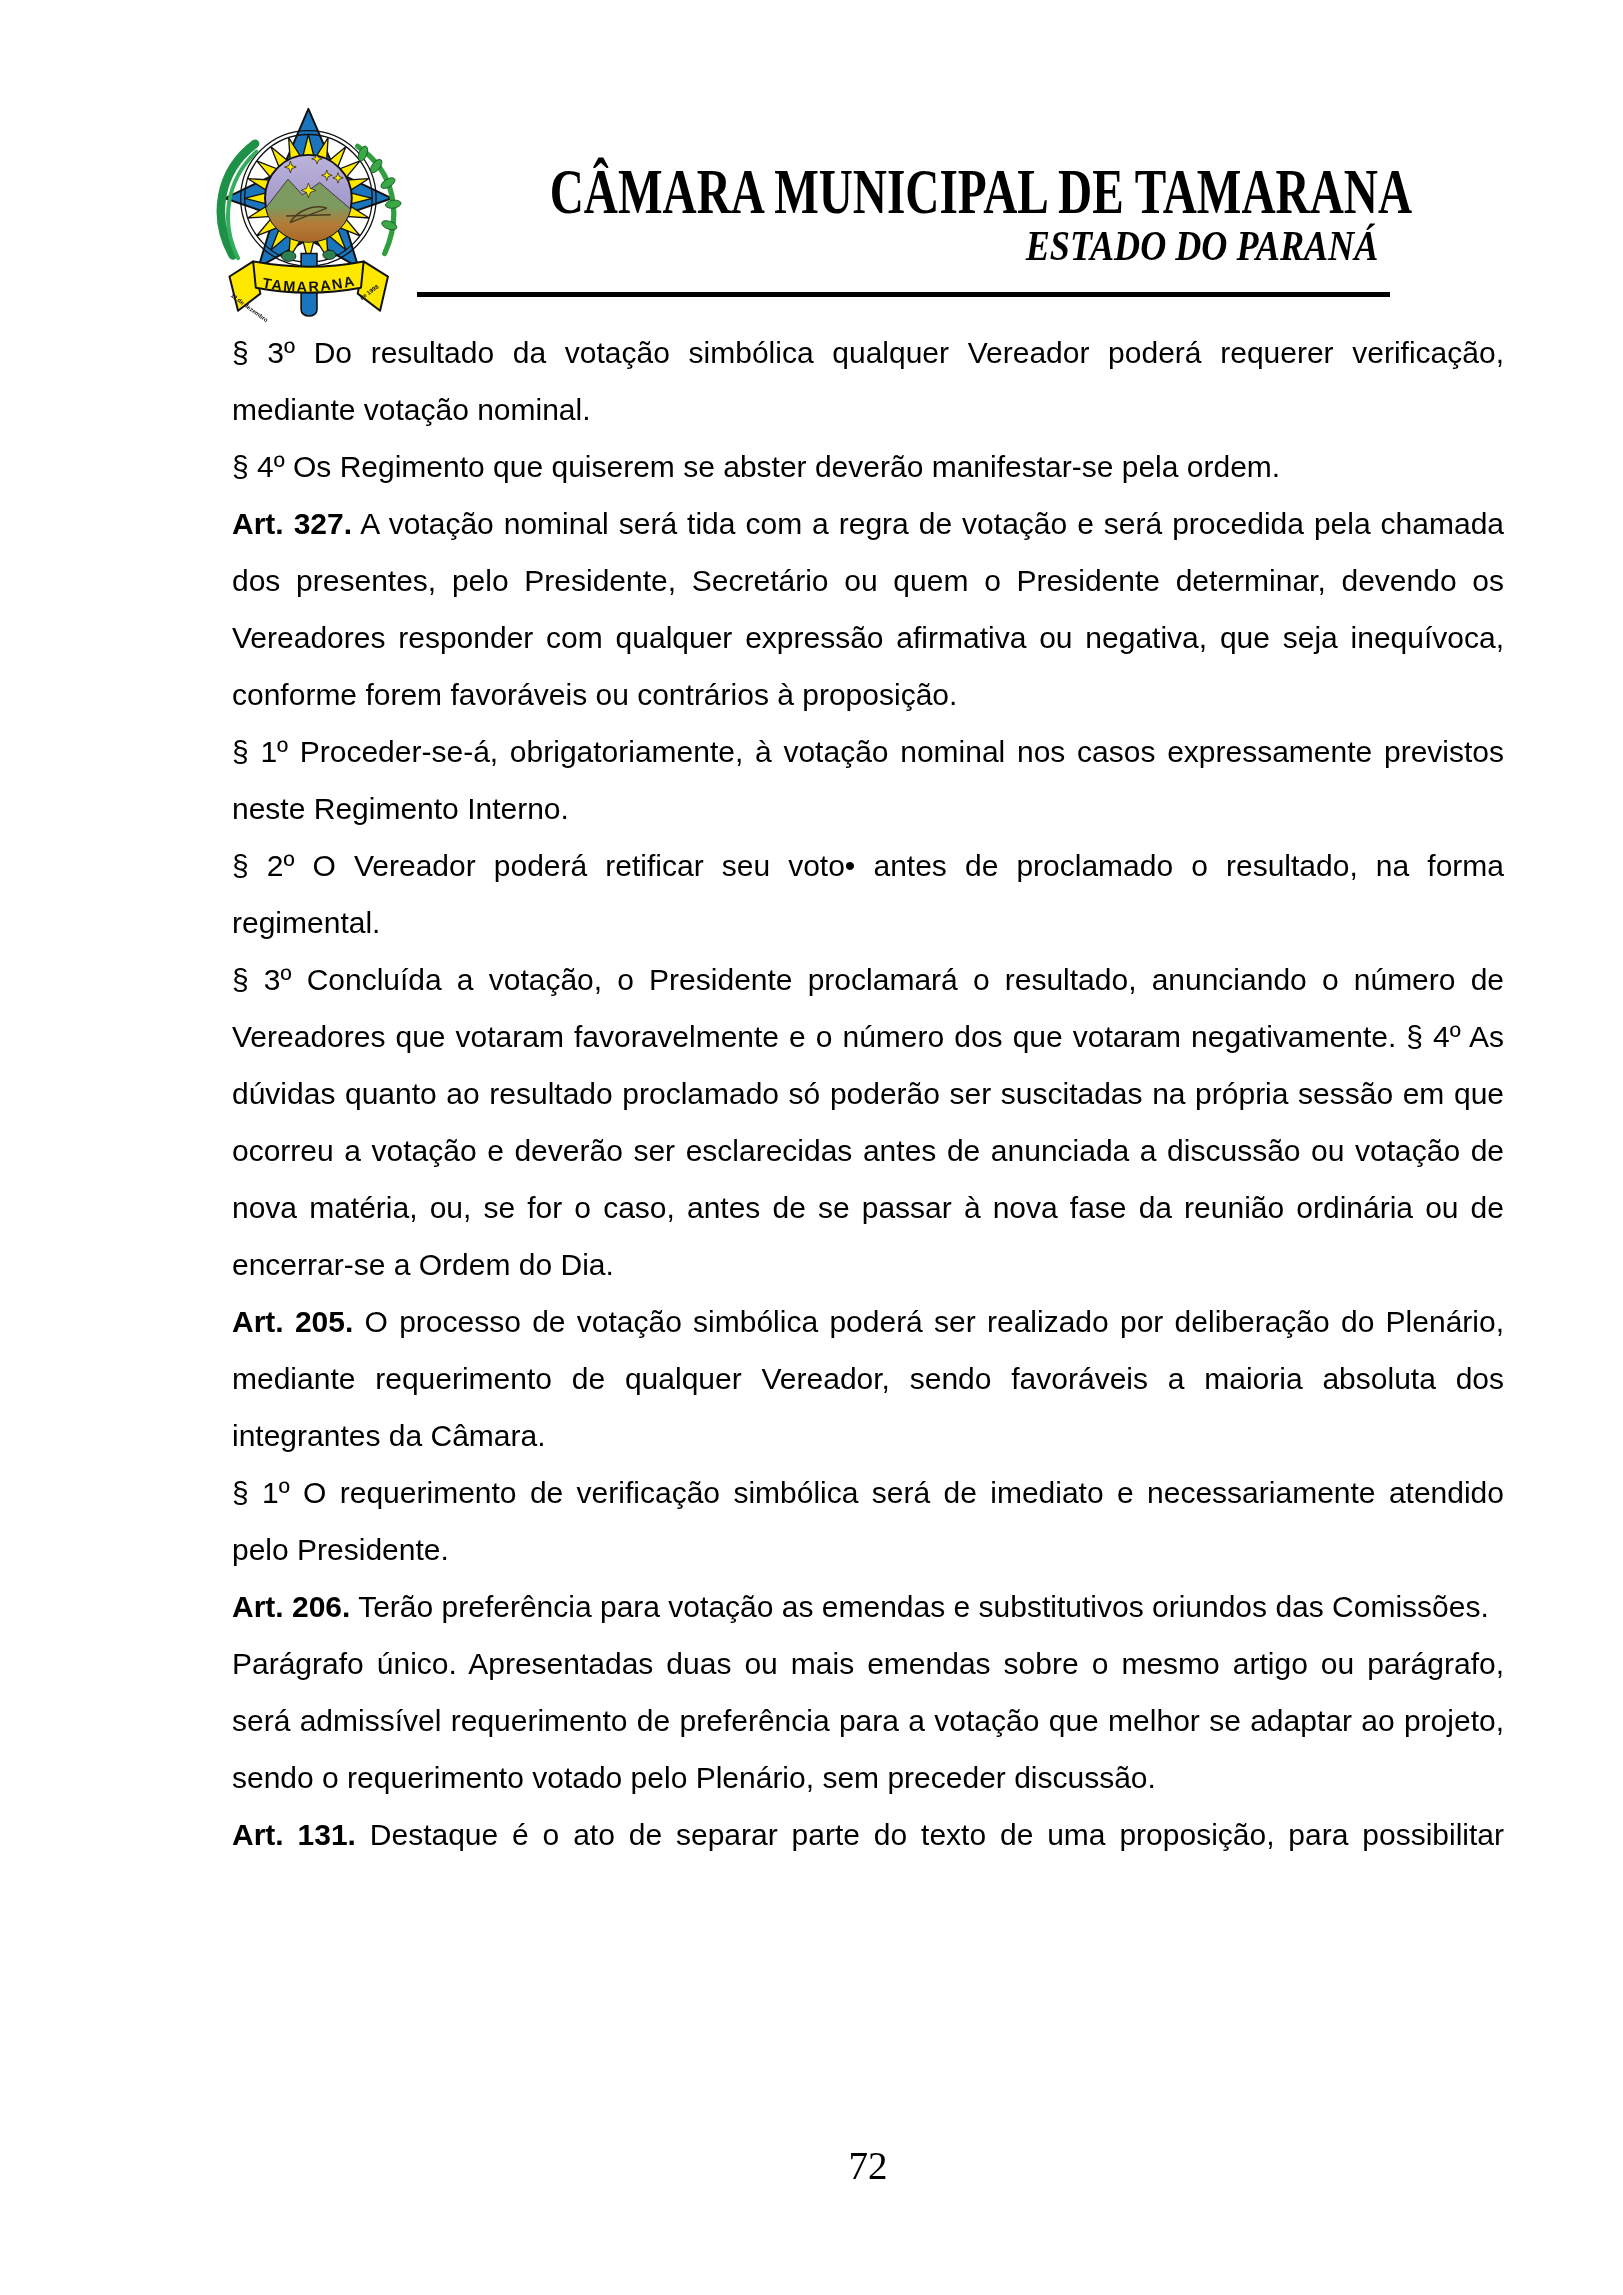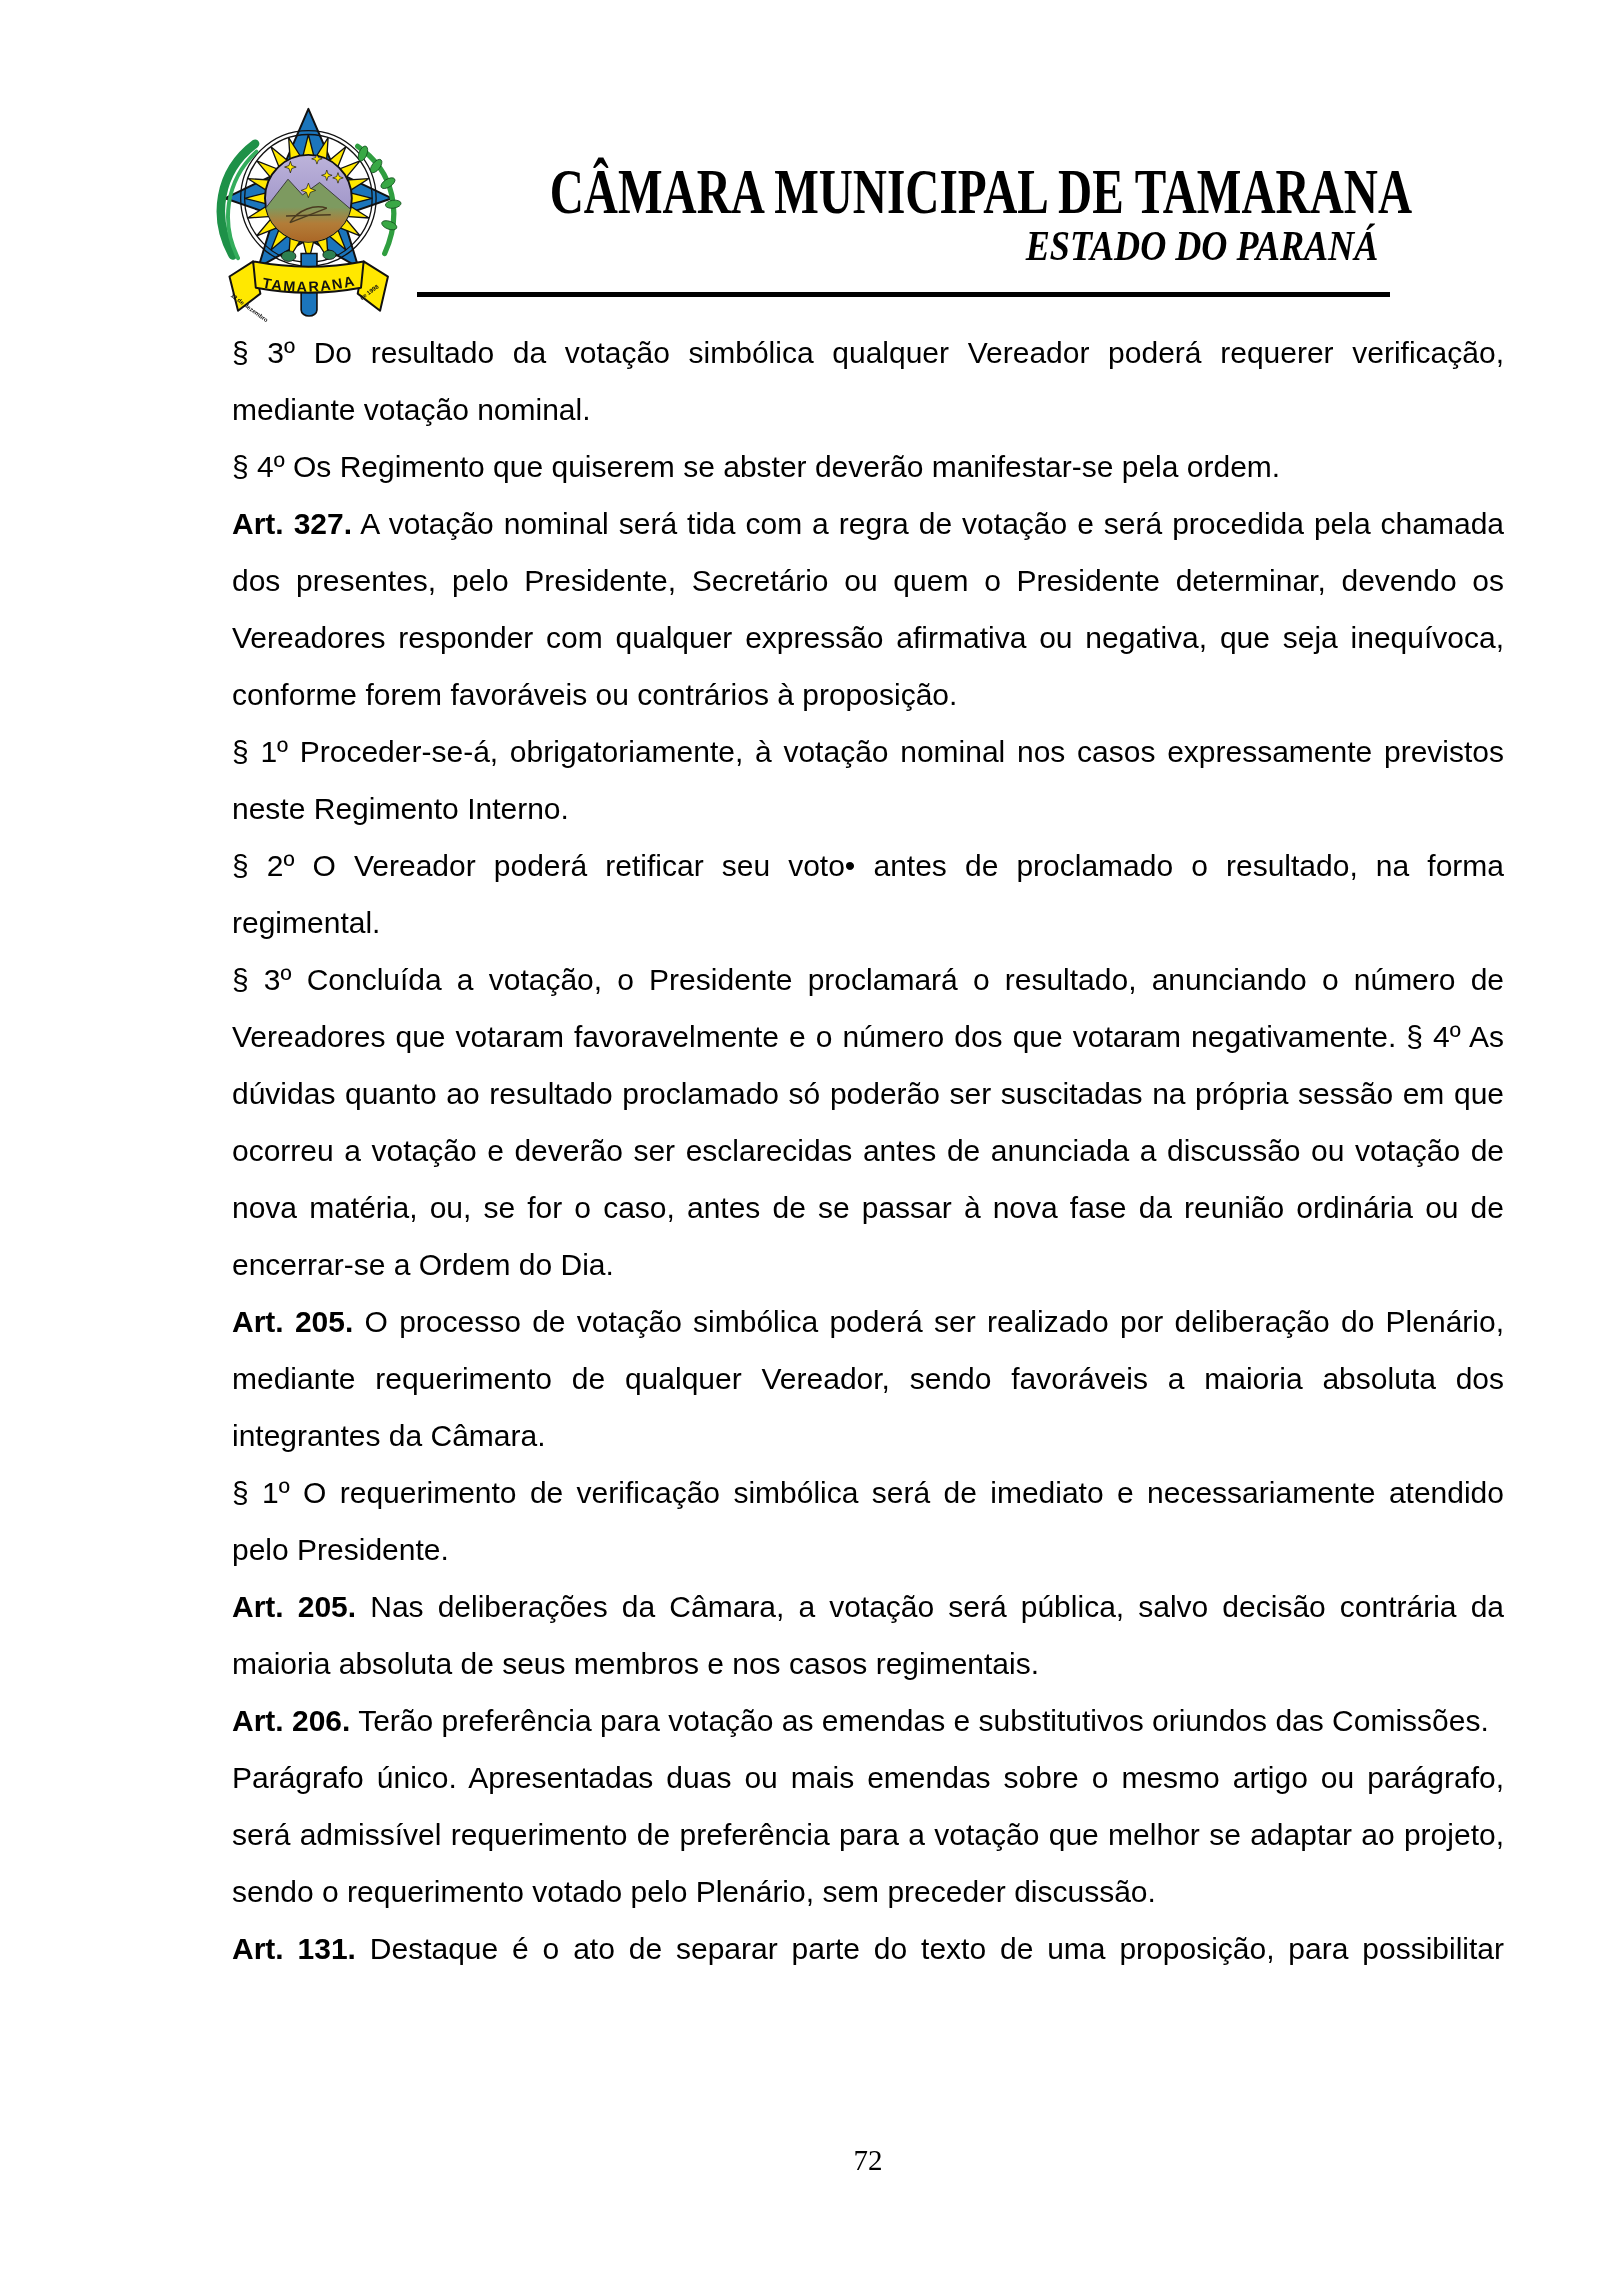--- a/index.html
+++ b/index.html
@@ -32,21 +32,21 @@
     position:absolute;left:232px;top:324px;width:1272px;
     font-size:30px;line-height:57px;text-align:justify;
   }
   .body-text p{margin:0;padding:0;}
   .lead{font-weight:bold;}
   .force-justify{text-align-last:justify;}
 
   
   .page-number{
     position:absolute;left:232px;top:2146px;width:1272px;
-    text-align:center;font-family:"Liberation Serif",serif;font-size:29px;line-height:1;
+    text-align:center;font-family:"Liberation Serif",serif;font-size:39px;line-height:1;
   }
 </style>
 </head>
 <body>
 
 <div class="page">
 
   <header>
 
     <svg class="logo" viewBox="0 0 330 345" aria-hidden="true">
@@ -160,21 +160,20 @@
 
   <main class="body-text">
     <p><span class="lead"></span><span>§ 3º Do resultado da votação simbólica qualquer Vereador poderá requerer verificação, mediante votação nominal.</span></p>
     <p><span class="lead"></span><span>§ 4º Os Regimento que quiserem se abster deverão manifestar-se pela ordem.</span></p>
     <p><span class="lead">Art. 327.</span><span> A votação nominal será tida com a regra de votação e será procedida pela chamada dos presentes, pelo Presidente, Secretário ou quem o Presidente determinar, devendo os Vereadores responder com qualquer expressão afirmativa ou negativa, que seja inequívoca, conforme forem favoráveis ou contrários à proposição.</span></p>
     <p><span class="lead"></span><span>§ 1º Proceder-se-á, obrigatoriamente, à votação nominal nos casos expressamente previstos neste Regimento Interno.</span></p>
     <p><span class="lead"></span><span>§ 2º O Vereador poderá retificar seu voto• antes de proclamado o resultado, na forma regimental.</span></p>
     <p><span class="lead"></span><span>§ 3º Concluída a votação, o Presidente proclamará o resultado, anunciando o número de Vereadores que votaram favoravelmente e o número dos que votaram negativamente. § 4º As dúvidas quanto ao resultado proclamado só poderão ser suscitadas na própria sessão em que ocorreu a votação e deverão ser esclarecidas antes de anunciada a discussão ou votação de nova matéria, ou, se for o caso, antes de se passar à nova fase da reunião ordinária ou de encerrar-se a Ordem do Dia.</span></p>
     <p><span class="lead">Art. 205.</span><span> O processo de votação simbólica poderá ser realizado por deliberação do Plenário, mediante requerimento de qualquer Vereador, sendo favoráveis a maioria absoluta dos integrantes da Câmara.</span></p>
     <p><span class="lead"></span><span>§ 1º O requerimento de verificação simbólica será de imediato e necessariamente atendido pelo Presidente.</span></p>
-    <p><span class="lead">Art. 205.</span><span> Nas deliberações da Câmara, a votação será pública, salvo decisão contrária da maioria absoluta de seus membros e nos casos regimentais.</span></p>
     <p><span class="lead">Art. 206.</span><span> Terão preferência para votação as emendas e substitutivos oriundos das Comissões.</span></p>
     <p><span class="lead"></span><span>Parágrafo único. Apresentadas duas ou mais emendas sobre o mesmo artigo ou parágrafo, será admissível requerimento de preferência para a votação que melhor se adaptar ao projeto, sendo o requerimento votado pelo Plenário, sem preceder discussão.</span></p>
     <p class="force-justify"><span class="lead">Art. 131.</span><span> Destaque é o ato de separar parte do texto de uma proposição, para possibilitar</span></p>
   </main>
 
   <div class="page-number">72</div>
 </div>
 
 
 </body></html>

